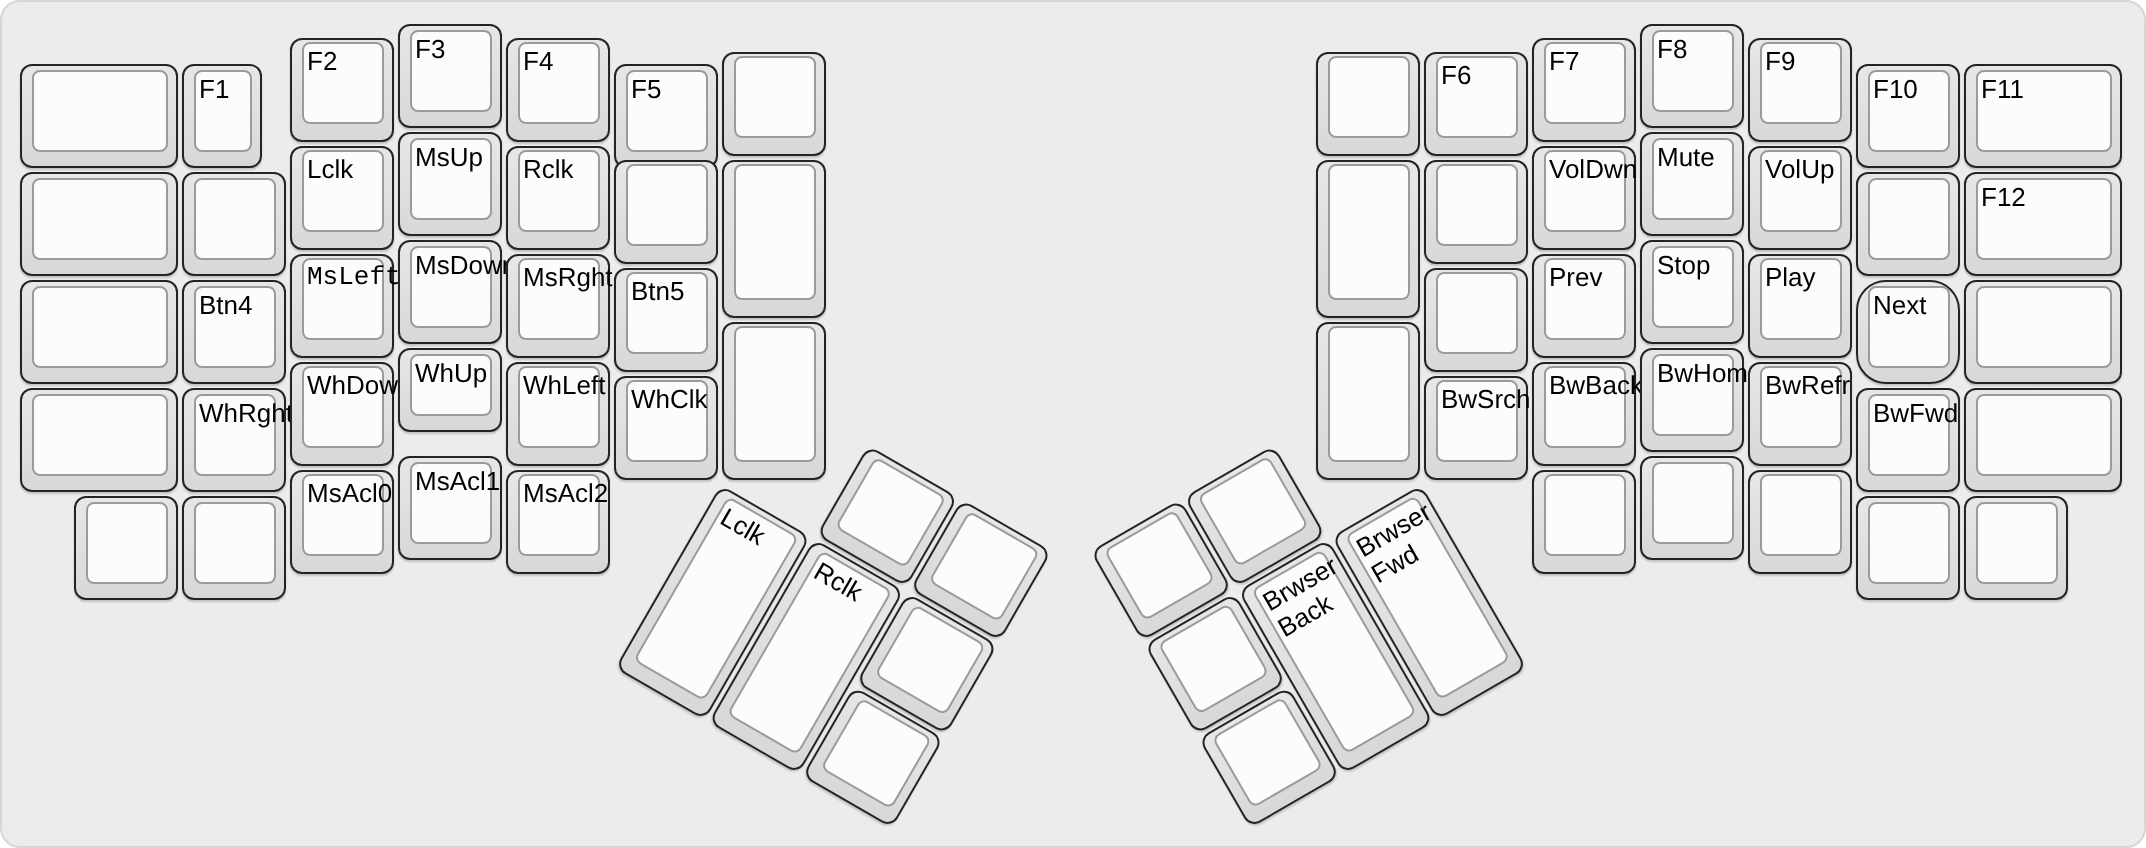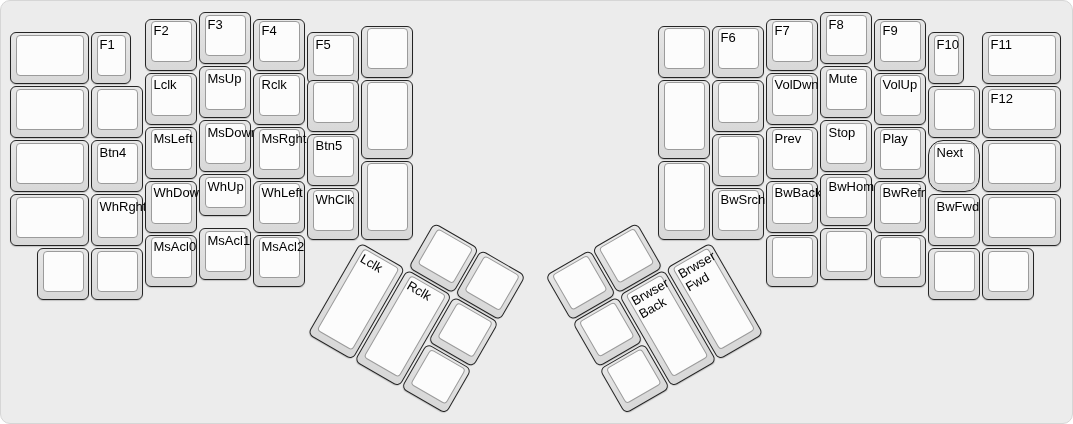--- a/index.html
+++ b/index.html
@@ -90,21 +90,21 @@
       <div class="key" style="left: 136px; top: 7.75px; width: 52px; height: 52px;">
         <div class="keytop">
           <span class="klabel">F2</span>
         </div>
       </div>
       <div class="key" style="left: 136px; top: 61.75px; width: 52px; height: 52px;">
         <div class="keytop">
           <span class="klabel">Lclk</span>
         </div>
       </div>
-      <div class="key" style="left: 136px; top: 115.75px; width: 52px; height: 52px;">
+      <div class="key" style="left: 136px; top: 115.75px; width: 52px; height: 52px; font-family: Liberation Mono, monospace;">
         <div class="keytop">
           <span class="klabel">MsLeft</span>
         </div>
       </div>
       <div class="key" style="left: 136px; top: 169.75px; width: 52px; height: 52px;">
         <div class="keytop">
           <span class="klabel">WhDown</span>
         </div>
       </div>
       <div class="key" style="left: 136px; top: 223.75px; width: 52px; height: 52px;">
@@ -312,21 +312,21 @@
       <div class="key" style="left: 865px; top: 169.75px; width: 52px; height: 52px;">
         <div class="keytop">
           <span class="klabel">BwRefr</span>
         </div>
       </div>
       <div class="key" style="left: 865px; top: 223.75px; width: 52px; height: 52px;">
         <div class="keytop">
           <span class="klabel"></span>
         </div>
       </div>
-      <div class="key" style="left: 919px; top: 21.25px; width: 36px; height: 52px; padding-left: 11px;">
+      <div class="key" style="left: 919px; top: 21.25px; width: 52px; height: 52px; padding-left: 11px;">
         <div class="keytop">
           <span class="klabel">F10</span>
         </div>
       </div>
       <div class="key" style="left: 919px; top: 75.25px; width: 52px; height: 52px;">
         <div class="keytop">
           <span class="klabel"></span>
         </div>
       </div>
       <div class="key" style="left: 919px; top: 129.25px; width: 52px; height: 52px; border-radius: 15px;">

